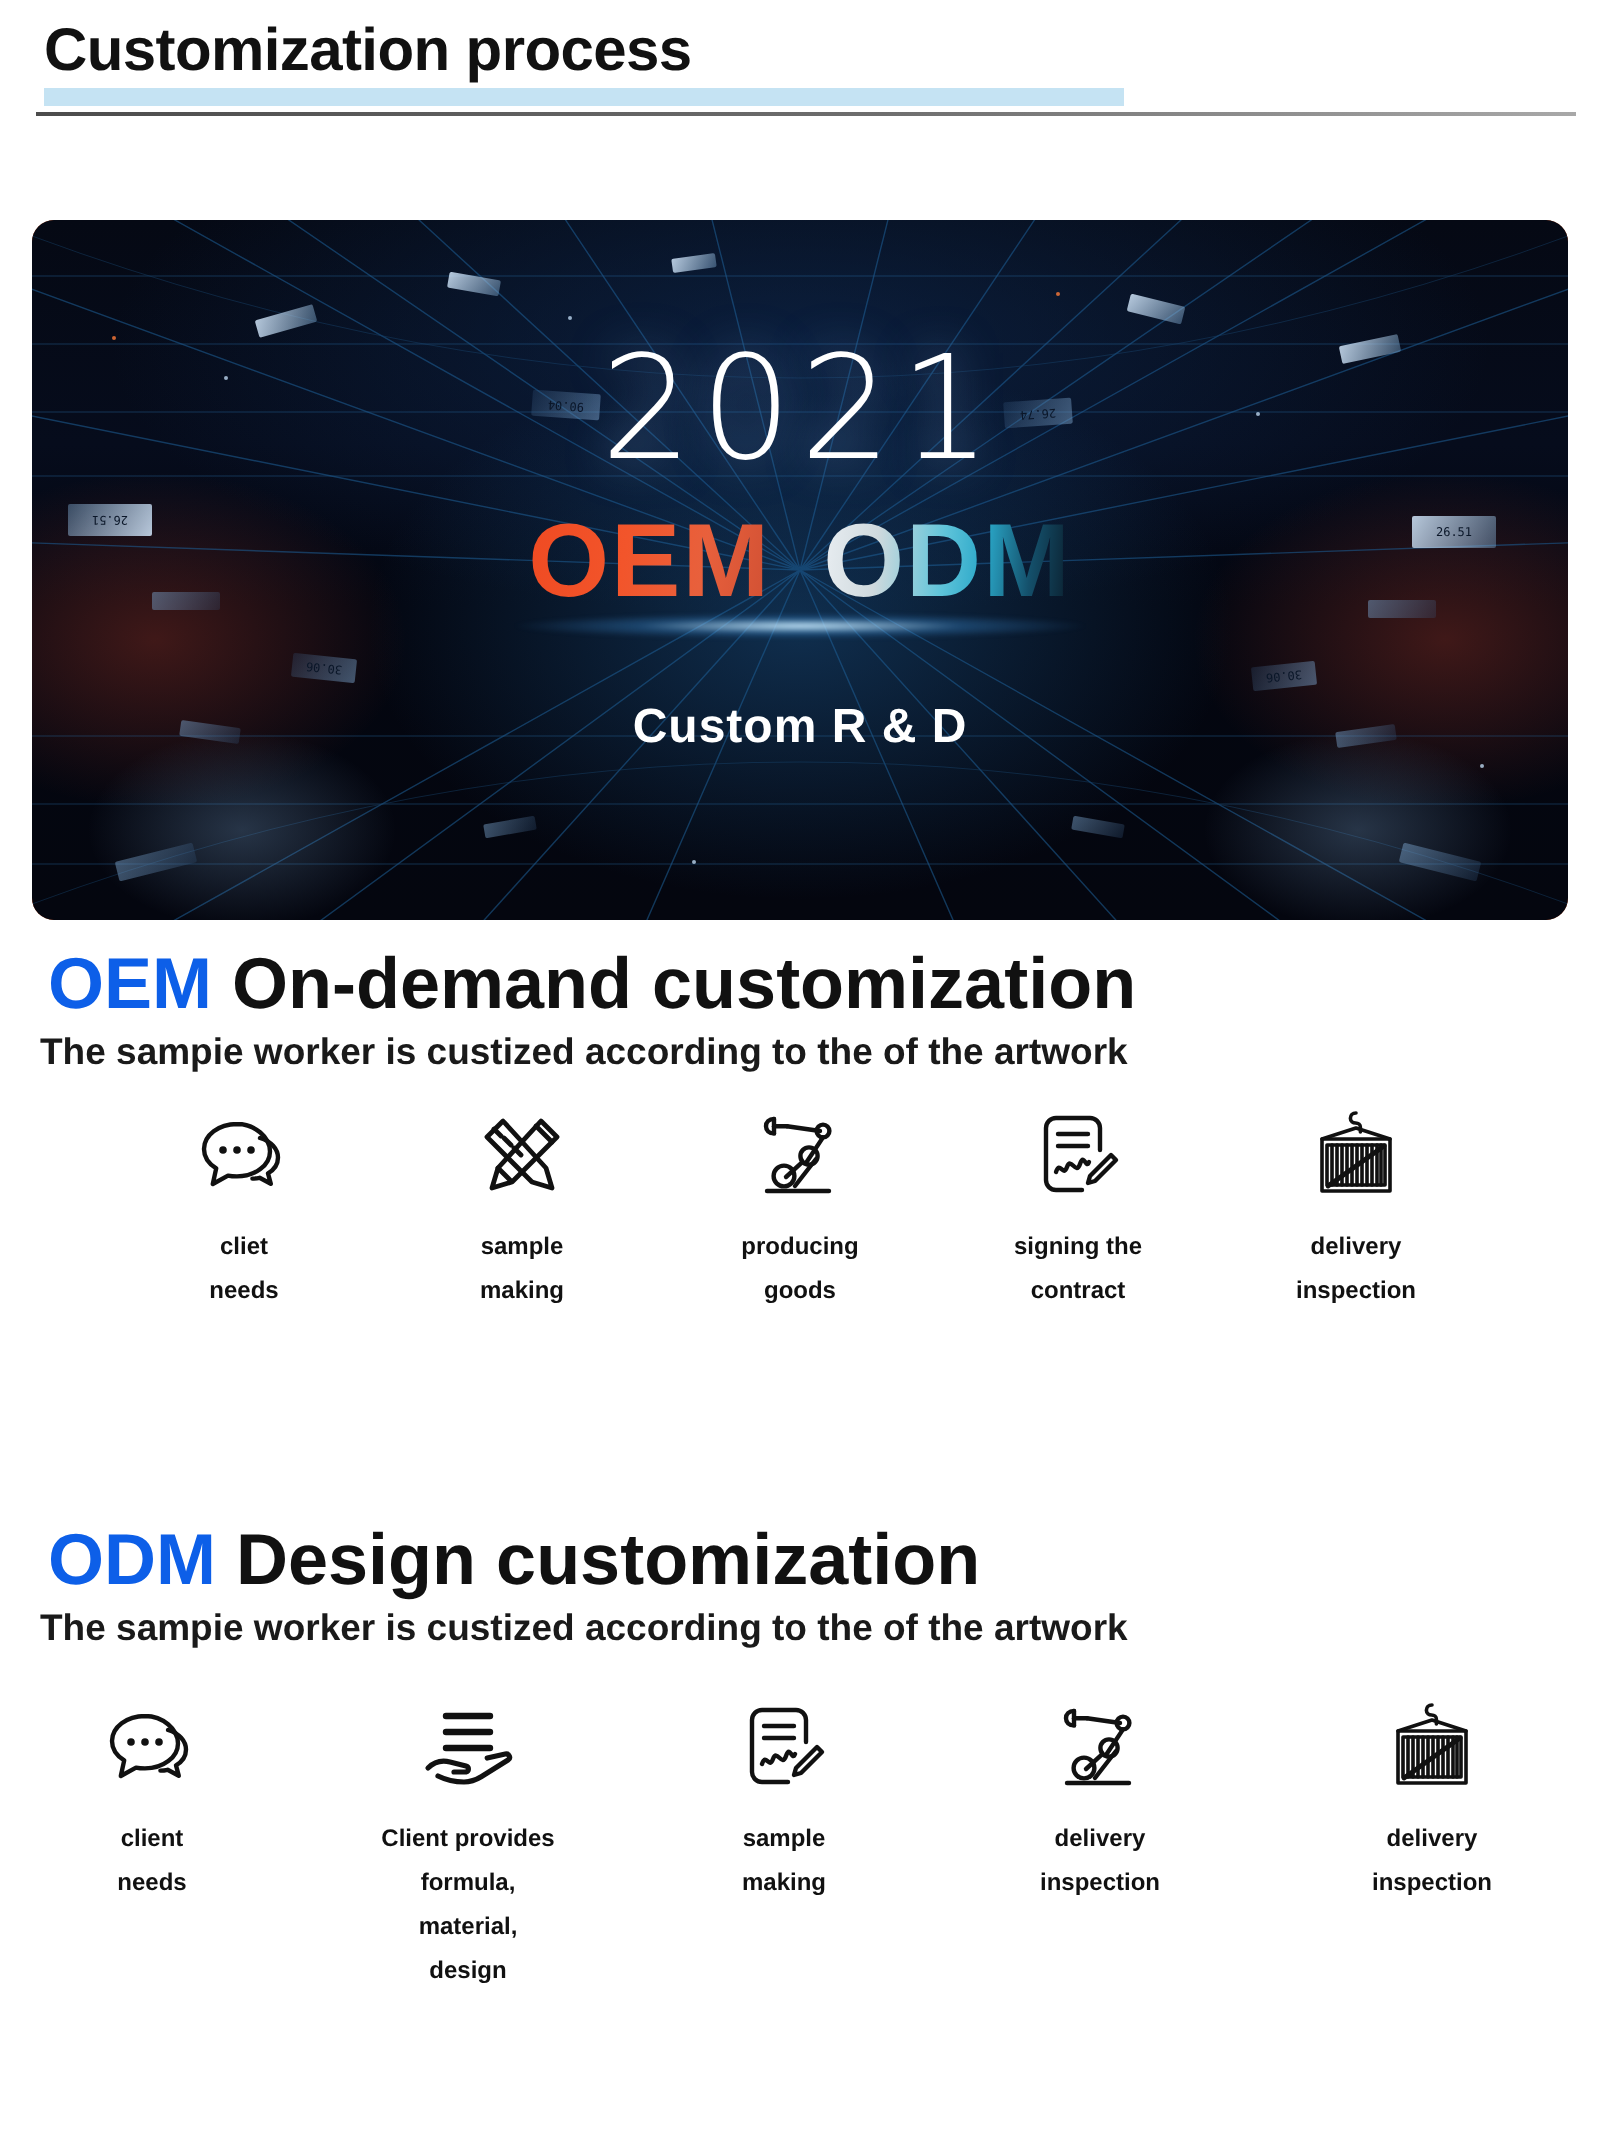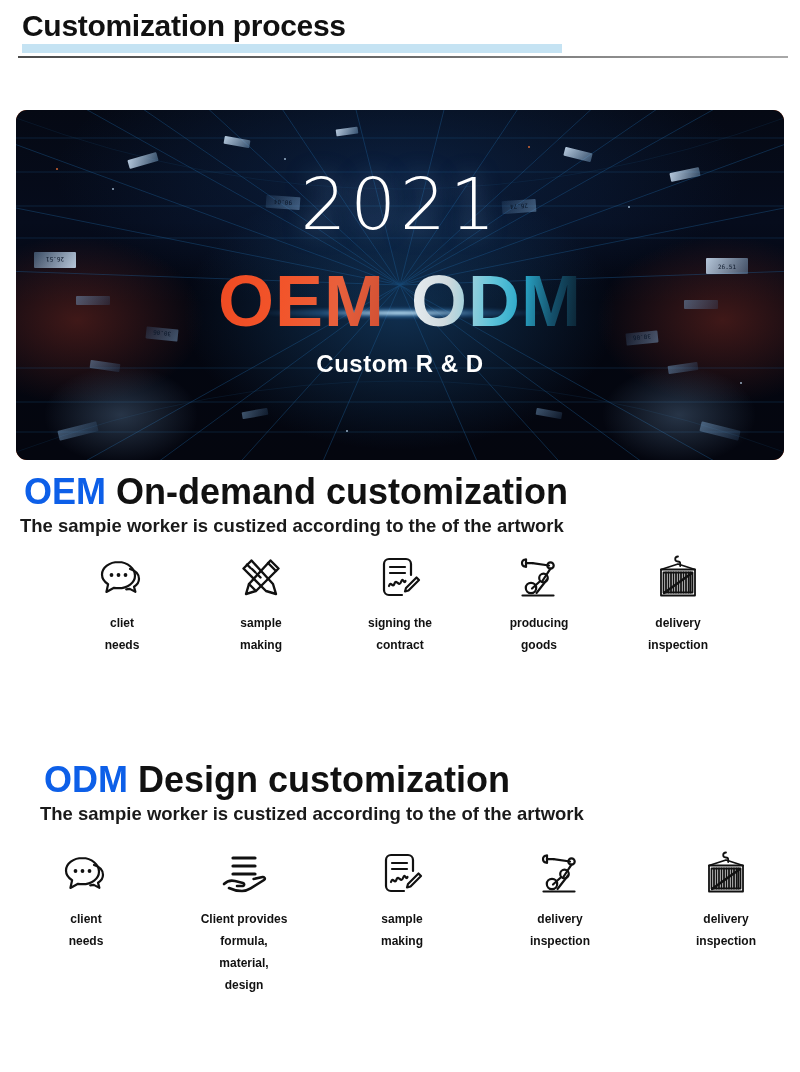--- a/index.html
+++ b/index.html
@@ -95,23 +95,23 @@
     position: absolute; left: 0; right: 0; top: 52px;
     text-align: center;
     font-size: 72px;
     font-weight: 300;
     letter-spacing: 4px;
     color: #ffffff;
     font-family: "DejaVu Sans", sans-serif;
     text-shadow: 0 0 22px rgba(150,200,255,0.5);
   }
   .hero-brand {
-    position: absolute; left: 0; right: 0; top: 155px;
+    position: absolute; left: 0; right: 0; top: 145px;
     text-align: center;
-    font-size: 72px;
+    font-size: 52px;
     font-weight: bold;
     letter-spacing: 1px;
     line-height: 1;
     white-space: nowrap;
   }
   .brand-oem {
     background: linear-gradient(100deg, #ef4a22 0%, #f2552b 40%, #e8603c 70%, #cf4f33 100%);
     -webkit-background-clip: text; background-clip: text; color: transparent;
   }
   .brand-gap { display: inline-block; width: 26px; }
@@ -292,67 +292,67 @@
             <path d="M10 28l6 6"></path>
             <path d="M12.5 4.5 4.5 12.5 27 35l10 3-3-10Z"></path>
             <path d="M8 8.5l3.5 3.5M13 13l3.5 3.5M18 18l3.5 3.5"></path>
           </svg>
         </div>
         <div class="step-label">sample<br>making</div>
       </div>
 
       <div class="step">
         <div class="step-icon">
-          <svg width="44" height="46" viewBox="0 0 44 46" fill="none" stroke="#111" stroke-width="2.2" stroke-linecap="round" stroke-linejoin="round">
-            <path d="M33 20V9a5 5 0 0 0-5-5H11a5 5 0 0 0-5 5v26a5 5 0 0 0 5 5h13"></path>
-            <path d="M12 12h15M12 18h15"></path>
-            <path d="M11 31c2-6 3.5 3 5.5-2.5S21 33 23 27s3 3 4.5-1"></path>
-            <path d="M38.5 22.5 41 25l-10.5 10.5-3.5 1 1-3.5Z"></path>
-          </svg>
-        </div>
-        <div class="step-label">signing the<br>contract</div>
-      </div>
-
-      <div class="step">
-        <div class="step-icon">
           <svg width="46" height="46" viewBox="0 0 46 46" fill="none" stroke="#111" stroke-width="2.2" stroke-linecap="round" stroke-linejoin="round">
             <path d="M10 4.5c-2.5 0-4 1.6-4 3.6s1.5 3.6 4 3.6"></path>
             <path d="M10 4.5v7.2"></path>
             <path d="M10 8.1h6.5"></path>
             <path d="M16.5 8.1 33 10.5"></path>
             <circle cx="34.5" cy="10.5" r="3.2"></circle>
             <path d="M34.5 13.7 26 26.5"></path>
             <circle cx="27.5" cy="23" r="4.3"></circle>
             <path d="M24 26.2 16 33.5"></path>
             <circle cx="15" cy="33" r="5.2"></circle>
             <path d="M31 24.5 20.5 38"></path>
             <path d="M6.5 40.5h31"></path>
           </svg>
         </div>
         <div class="step-label">producing<br>goods</div>
       </div>
 
       <div class="step">
         <div class="step-icon">
+          <svg width="44" height="46" viewBox="0 0 44 46" fill="none" stroke="#111" stroke-width="2.2" stroke-linecap="round" stroke-linejoin="round">
+            <path d="M33 20V9a5 5 0 0 0-5-5H11a5 5 0 0 0-5 5v26a5 5 0 0 0 5 5h13"></path>
+            <path d="M12 12h15M12 18h15"></path>
+            <path d="M11 31c2-6 3.5 3 5.5-2.5S21 33 23 27s3 3 4.5-1"></path>
+            <path d="M38.5 22.5 41 25l-10.5 10.5-3.5 1 1-3.5Z"></path>
+          </svg>
+        </div>
+        <div class="step-label">signing the<br>contract</div>
+      </div>
+
+      <div class="step">
+        <div class="step-icon">
           <svg width="46" height="50" viewBox="0 0 46 50" fill="none" stroke="#111" stroke-width="1.8" stroke-linecap="round" stroke-linejoin="round">
             <path d="M23 3.5c-1.8 0-2.8 1.2-2.8 2.6 0 1.6 1.3 2.4 2.6 2.4 1.4 0 2.4.8 2.4 2.1v2.4"></path>
             <path d="M6 16.5 23 11l17 5.5"></path>
             <rect x="6" y="16.5" width="34" height="26"></rect>
             <path d="M8.5 19.5h29v20h-29z"></path>
             <path d="M11 19.5v20M13.5 19.5v20M16 19.5v20M18.5 19.5v20M21 19.5v20M23.5 19.5v20M26 19.5v20M28.5 19.5v20M31 19.5v20M33.5 19.5v20M35.5 19.5v20"></path>
             <path d="M9 40 37 20" stroke-width="2.4"></path>
           </svg>
         </div>
         <div class="step-label">delivery<br>inspection</div>
       </div>
 
     </div>
   </div>
 
-  <div class="section" style="top:760px;padding-left:20px;">
+  <div class="section" style="top:760px;">
     <div class="section-head">
       <span class="kw">ODM</span>
       <span>Design customization</span>
     </div>
     <div class="section-sub">The sampie worker is custized according to the of the artwork</div>
 
     <div class="steps odm-steps" style="margin-top:22px;gap:28px;">
 
       <div class="step">
         <div class="step-icon">

